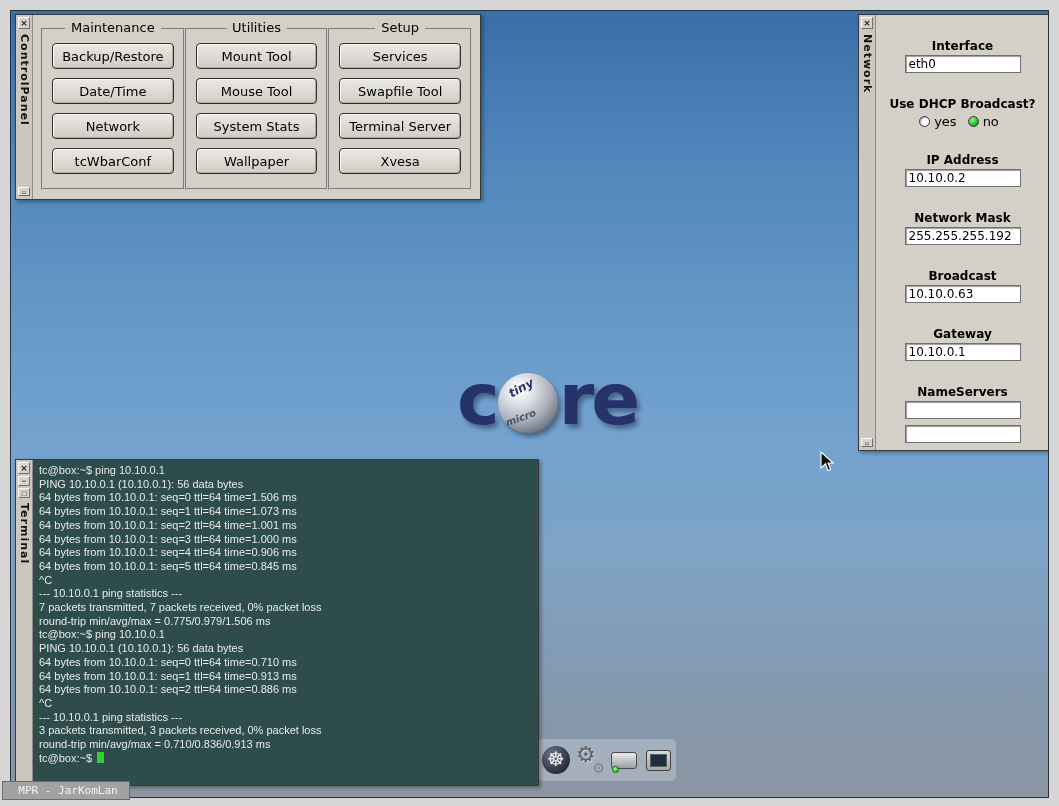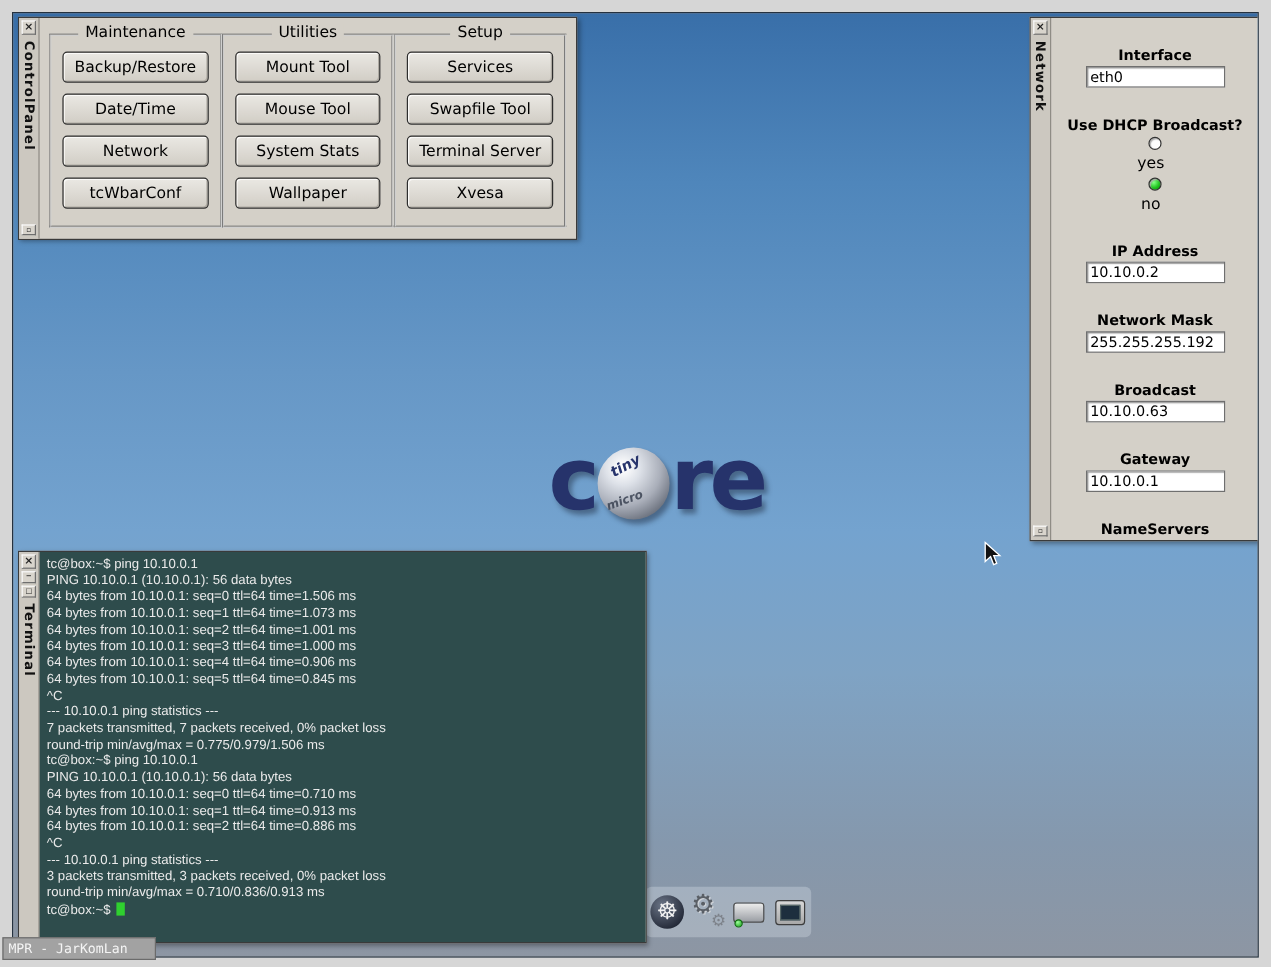--- a/index.html
+++ b/index.html
@@ -37,21 +37,21 @@
 
   
   .win-nw { left:847px; top:3px; width:192px; height:437px; }
   .nw-content { flex:1; display:flex; flex-direction:column; align-items:center;
                 padding-top:24px; overflow:hidden; }
   .nw-label { font-weight:bold; font-size:12px; color:#000; margin-top:24px; white-space:nowrap; }
   .nw-label.first { margin-top:0; }
   .nw-input { width:116px; height:18px; margin-top:2px; border:1px solid #6f6f6f;
               box-shadow:inset 1px 1px 1px #9c9c9c; background:#fff;
               font:12px "DejaVu Sans", sans-serif; padding:1px 3px; }
-  .radio-row { display:flex; align-items:center; gap:4px; margin-top:3px;flex-direction:column; }
+  .radio-row { display:flex; align-items:center; gap:4px; margin-top:3px; }
   .radio { width:11px; height:11px; border-radius:50%; background:#fdfdfd; border:1px solid #333;
            box-shadow:inset 1px 1px 1px #aaa; cursor:default; }
   .radio.on { background:radial-gradient(circle at 38% 32%, #7dff7d 5%, #21c421 55%, #0a8a0a 95%); }
   .radio-label { font-size:13px; margin-right:7px; color:#000; }
   .nw-buttons { display:flex; justify-content:space-between; width:152px; }
   .nw-btn { width:61px; height:24px; font-family:inherit; font-size:13px; color:#000;
             background:linear-gradient(180deg,#eae8e3,#d1cdc5); border:1px solid #2e2e2e;
             border-radius:3px; box-shadow:inset 1px 1px 0 #fbfaf8, inset -1px -1px 0 #aeaaa2;
             cursor:default; }
   .nw-btn::first-letter { text-decoration:underline; }
@@ -93,21 +93,21 @@
   .ic-led { position:absolute; left:2px; bottom:5px; width:7px; height:7px; border-radius:50%;
             background:radial-gradient(circle at 35% 30%, #9dff9d, #12a312); border:1px solid #0c6e0c; }
   .ic-monitor { width:25px; height:21px; border:1px solid #3e3e3e; border-radius:3px;
                 background:linear-gradient(180deg,#d8d8d8,#a8a8a8);
                 display:flex; align-items:center; justify-content:center; }
   .ic-screen { width:17px; height:13px; background:#1d2f3e; border:1px solid #566; }
 
   
   .task-label { position:absolute; left:2px; top:781px; width:128px; height:19px;
                 background:#a2a2a2; border:1px solid #6b6b6b; color:#f4f4f4;
-                font:11px/17px "DejaVu Sans Mono", monospace; padding-left:4px; z-index:40; }
+                font:11px/17px "DejaVu Sans Mono", monospace; padding-left:4px; z-index:40;text-align:center; }
   .mouse-cursor { position:absolute; left:820px; top:451px; z-index:60; }
 </style>
 </head>
 <body>
 
 <div class="page">
   <div class="desktop">
 
     <div class="logo">
       <span class="logo-word">c</span>

